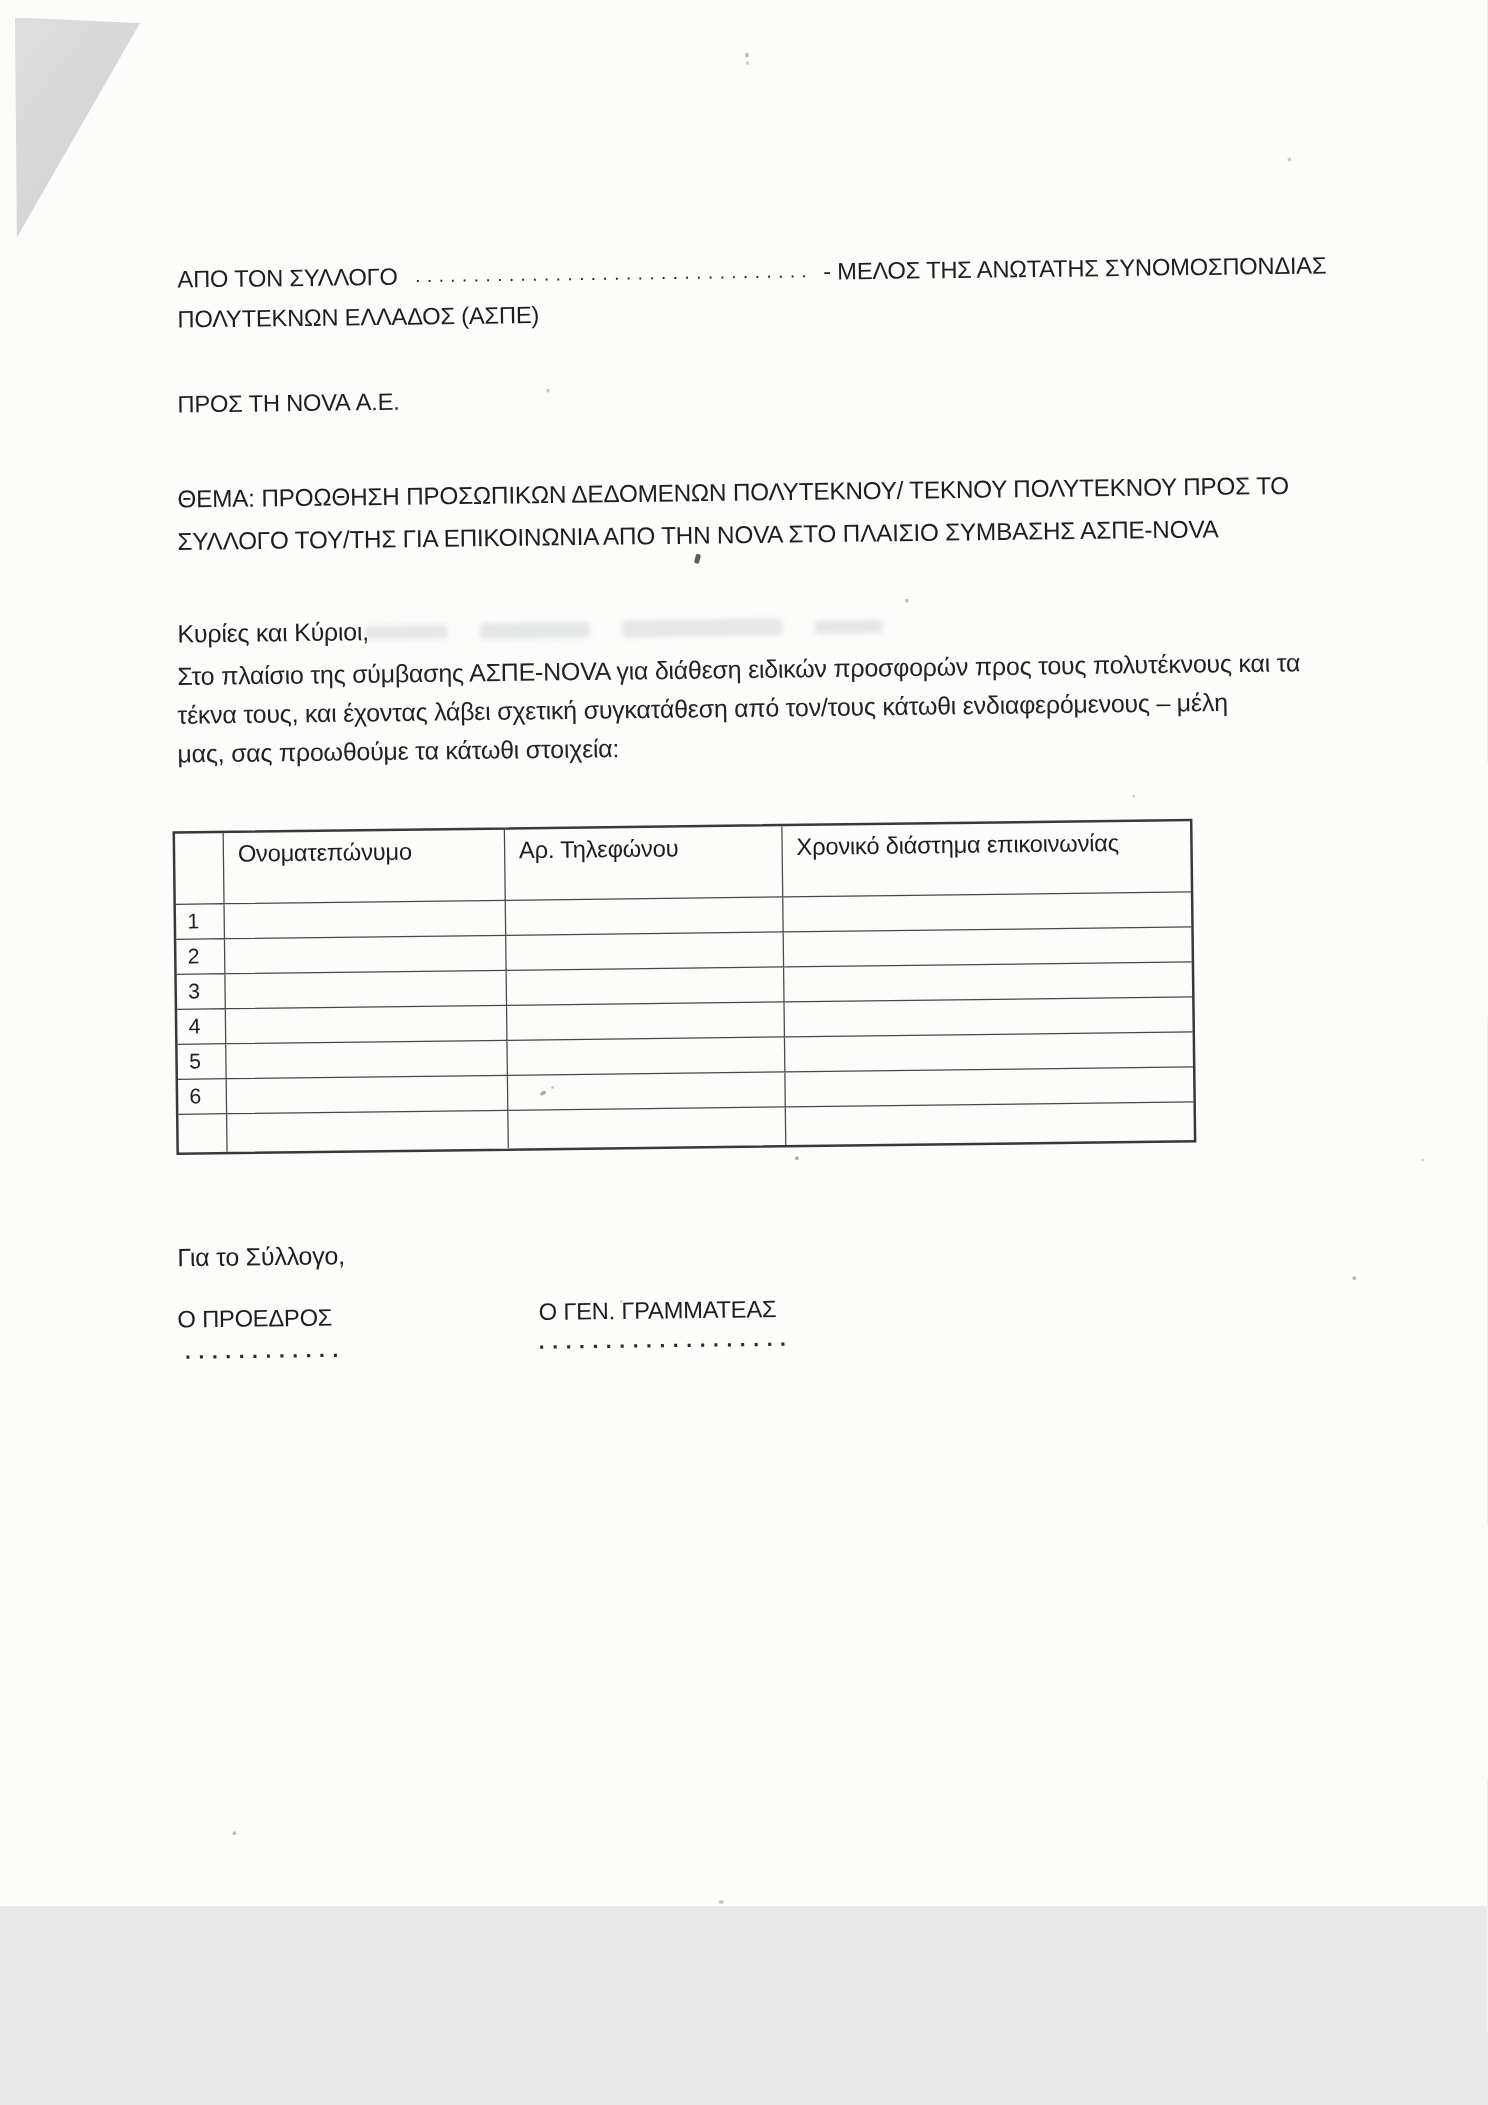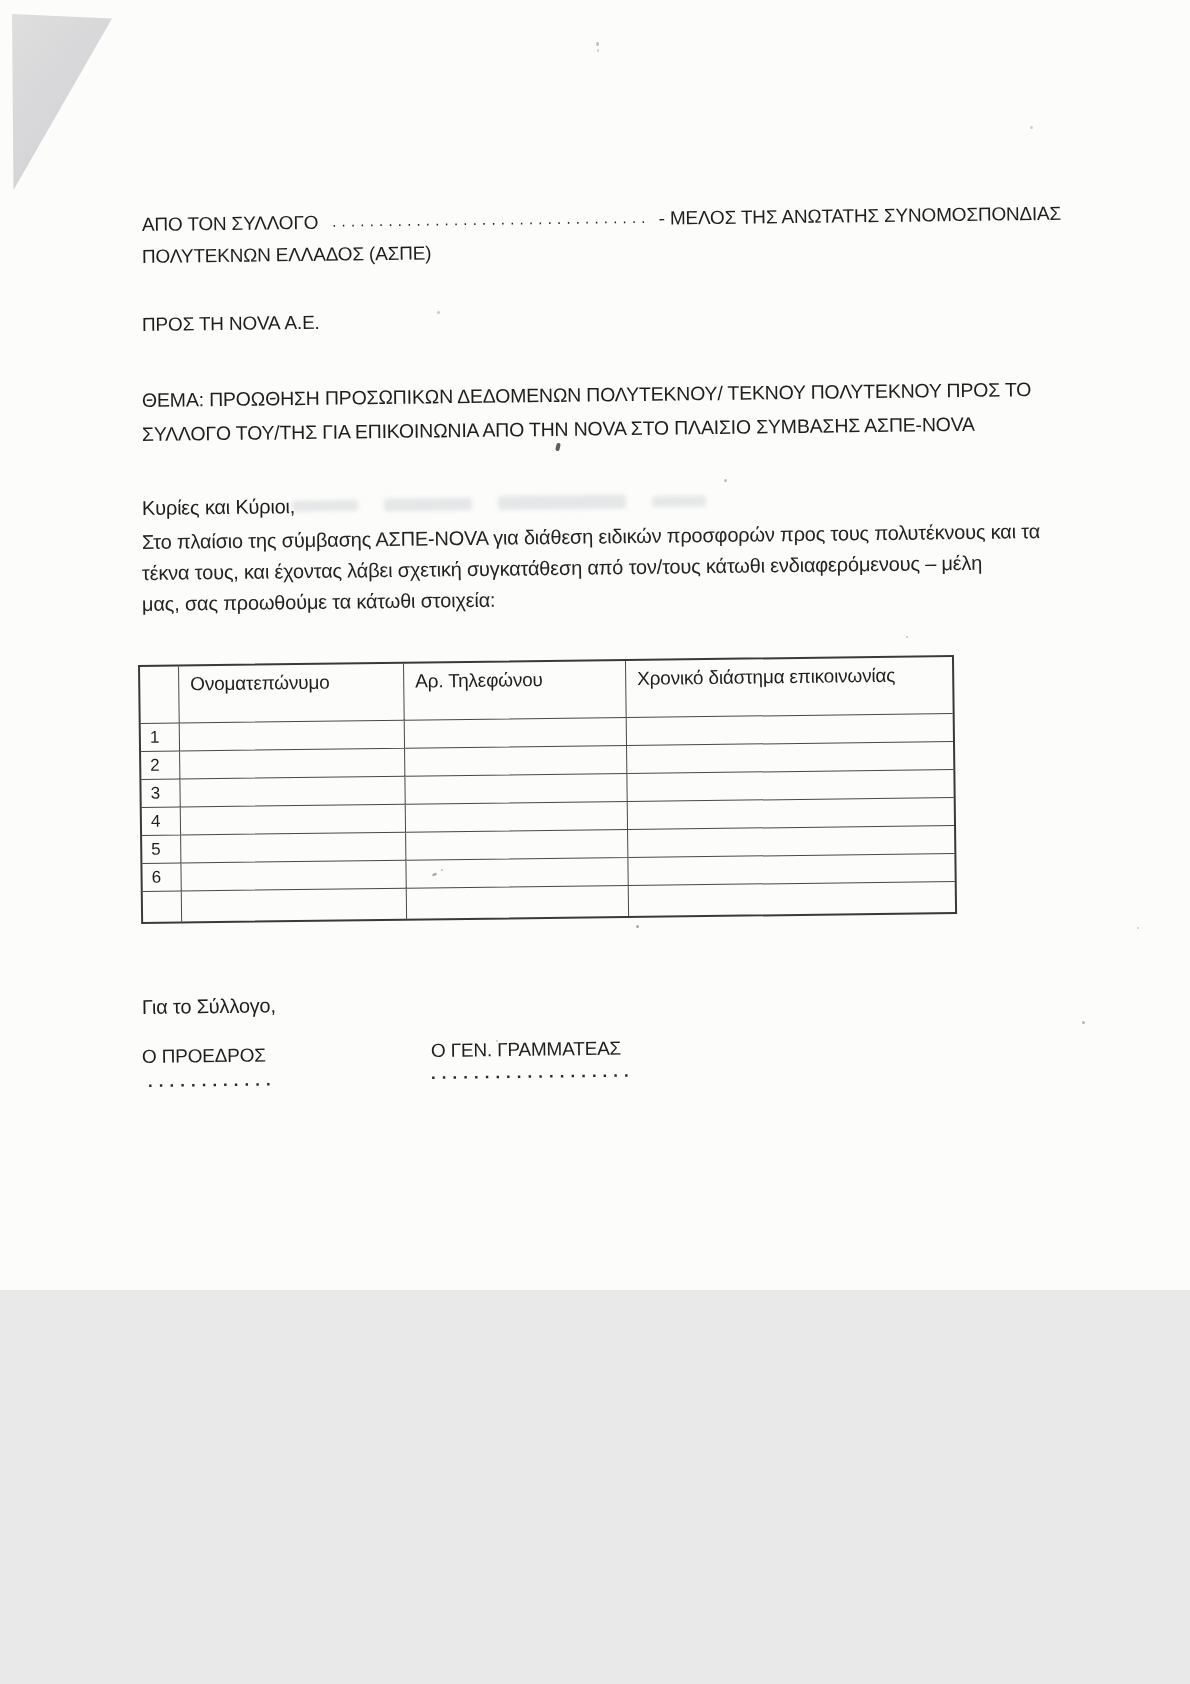--- a/index.html
+++ b/index.html
@@ -1,18 +1,18 @@
 <!DOCTYPE html>
 <html><head>
 <meta charset="utf-8">
 <style>
   html,body{margin:0;padding:0;background:#e9e9e9;}
   .page{
     position:relative;
-    width:1190px;height:1290px;
+    width:1190px;height:1525px;
     background:#fcfcfb;
     overflow:hidden;
     font-family:"Liberation Sans", sans-serif;
     color:#1e1e1e;
   }
   
   .fold{
     position:absolute;left:12px;top:14px;width:100px;height:176px;
     background:linear-gradient(128deg,#dededf 0%,#d6d6d8 55%,#bfbfc3 92%,#b3b3b7 100%);
     clip-path:polygon(0 0,100% 2.5%,1.5% 100%);

